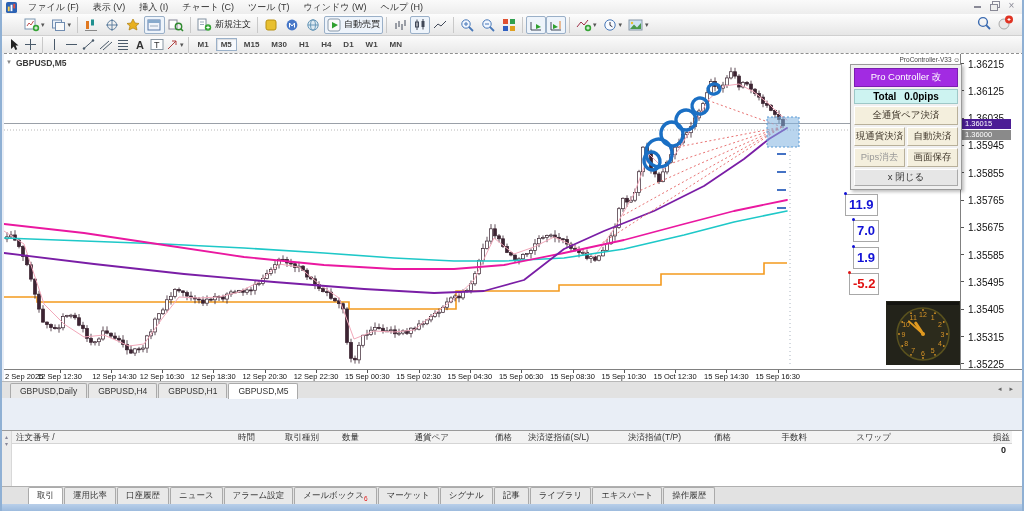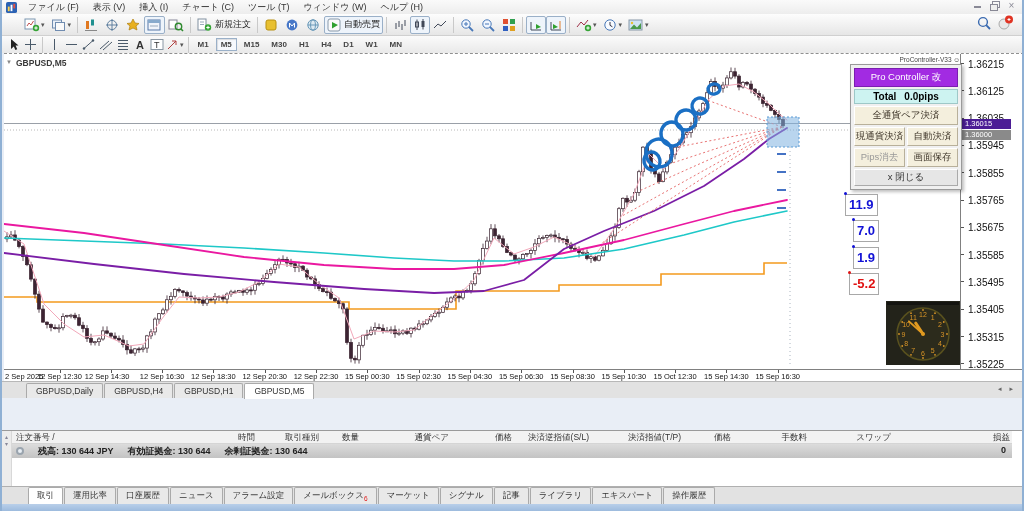--- a/index.html
+++ b/index.html
@@ -58,21 +58,21 @@
   .pcbtn.gray{color:#999;}
   .pcclose{background:#e6e6e6;border:1px solid #aaa;border-top-color:#fff;border-left-color:#fff;color:#333;font-size:9.5px;text-align:center;padding:1px 12px;flex:1;}
   
   .pip{position:absolute;background:#fff;border:1px solid #a8a8a8;font-weight:bold;font-size:13px;
        padding:0 3px;line-height:20px;}
   .pip .dot{position:absolute;left:-2px;top:-3px;width:3px;height:3px;border-radius:50%;}
   
   .clock{position:absolute;left:882px;top:247px;}
   
   .chart-tabs{position:absolute;left:0;top:381px;width:100%;height:17px;background:#e2e2e2;border-top:1px solid #b8b8b8;
-              display:flex;align-items:flex-end;padding-left:24px;}
+              display:flex;align-items:flex-end;padding-left:8px;}
   .ctab{font-size:8.5px;color:#333;background:#e9e9e9;border:1px solid #aaa;border-bottom:none;
         padding:2px 9px 2px 9px;margin-right:1px;border-radius:2px 2px 0 0;}
   .ctab.active{background:#fff;height:16px;font-weight:normal;position:relative;top:1px;}
   .tabscroll{position:absolute;left:2px;top:385px;font-size:7px;color:#666;}
   .hscroll{position:absolute;right:6px;top:385px;font-size:7px;color:#666;letter-spacing:3px;}
   
   .terminal{position:absolute;left:0;top:398px;width:100%;height:88px;background:#fff;border-top:1px solid #9a9a9a;margin-top:32px;}
   .thead{position:absolute;left:10px;top:0;right:10px;height:13px;background:#f2f2f2;border-bottom:1px solid #d5d5d5;}
   .th{position:absolute;top:1px;font-size:8.5px;color:#333;}
   .balrow{position:absolute;left:10px;top:13px;right:10px;height:14px;background:linear-gradient(#dcdcdc,#c3c3c3);
@@ -813,21 +813,21 @@
         <div class="ylab" style="top: 304.8px;">1.35225</div>
       </div>
     <div class="pricetag" id="asktag" style="background:#4c1d95;top:65px;">1.36015</div>
     <div class="pricetag" id="bidtag" style="background:#8a8a8a;top:76px;">1.36000</div>
 
     <div class="xaxis" id="xaxis">
         <div class="xlab" style="left: 1px;">2 Sep 2025</div>
         <div class="xtick" style="left: 55.5px;"></div>
         <div class="xlab" style="left: 29.5px; width: 52px; text-align: center;">12 Sep 12:30</div>
         <div class="xtick" style="left: 106.8px;"></div>
-        <div class="xlab" style="left: 80.8px; width: 52px; text-align: left;">12 Sep 14:30</div>
+        <div class="xlab" style="left: 80.8px; width: 52px; text-align: right;">12 Sep 14:30</div>
         <div class="xtick" style="left: 158.1px;"></div>
         <div class="xlab" style="left: 132.1px; width: 52px; text-align: center;">12 Sep 16:30</div>
         <div class="xtick" style="left: 209.4px;"></div>
         <div class="xlab" style="left: 183.4px; width: 52px; text-align: center;">12 Sep 18:30</div>
         <div class="xtick" style="left: 260.7px;"></div>
         <div class="xlab" style="left: 234.7px; width: 52px; text-align: center;">12 Sep 20:30</div>
         <div class="xtick" style="left: 312px;"></div>
         <div class="xlab" style="left: 286px; width: 52px; text-align: center;">12 Sep 22:30</div>
         <div class="xtick" style="left: 363.3px;"></div>
         <div class="xlab" style="left: 337.3px; width: 52px; text-align: center;">15 Sep 00:30</div>
@@ -946,26 +946,20 @@
         <div class="th" style="left: 217px; width: 130px; text-align: right;">数量</div>
         <div class="th" style="left: 307px; width: 130px; text-align: right;">通貨ペア</div>
         <div class="th" style="left: 370px; width: 130px; text-align: right;">価格</div>
         <div class="th" style="left: 447px; width: 130px; text-align: right;">決済逆指値(S/L)</div>
         <div class="th" style="left: 539px; width: 130px; text-align: right;">決済指値(T/P)</div>
         <div class="th" style="left: 589px; width: 130px; text-align: right;">価格</div>
         <div class="th" style="left: 665px; width: 130px; text-align: right;">手数料</div>
         <div class="th" style="left: 749px; width: 130px; text-align: right;">スワップ</div>
         <div class="th" style="left: 868px; width: 130px; text-align: right;">損益</div>
       </div>
-    <div class="balrow">
-      <span class="balicon"></span>
-      <span>残高: 130 644 JPY</span>
-      <span>有効証拠金: 130 644</span>
-      <span>余剰証拠金: 130 644</span>
-    </div>
     <div class="profit0">0</div>
   </div>
 
   <span class="corner">⊞</span>
   <div class="bottom-tabs" id="bottomtabs">
       <span class="btab active">取引</span>
       <span class="btab">運用比率</span>
       <span class="btab">口座履歴</span>
       <span class="btab">ニュース</span>
       <span class="btab">アラーム設定</span>

